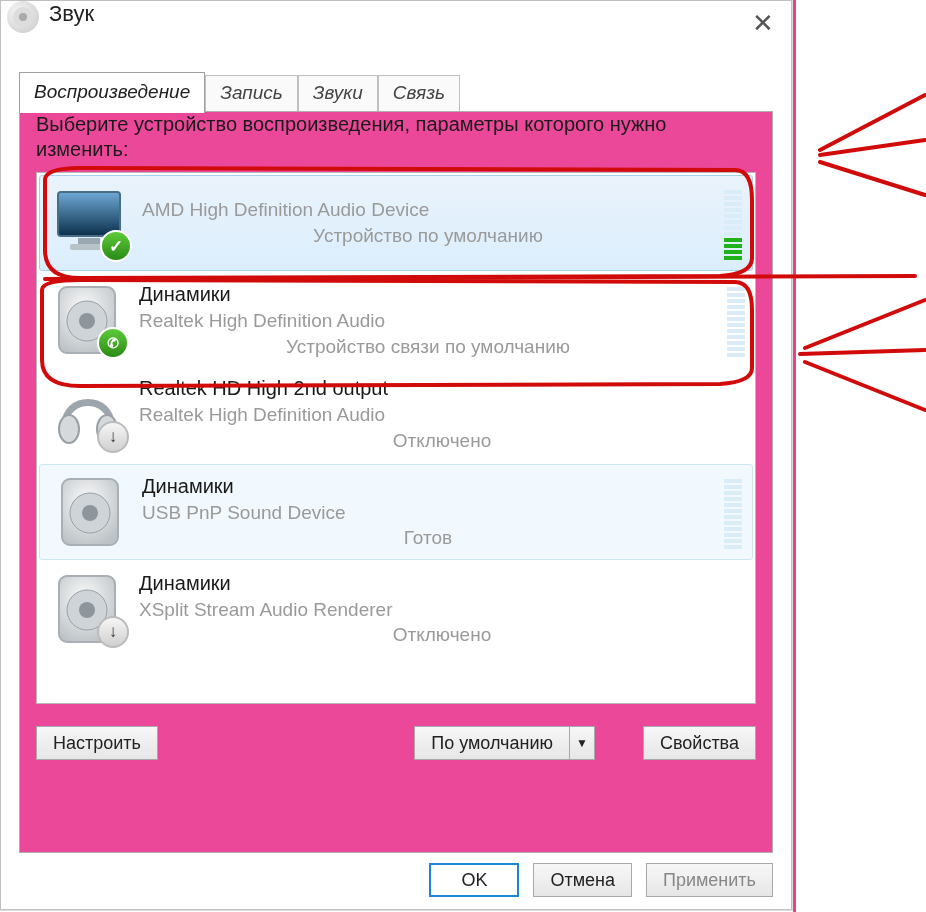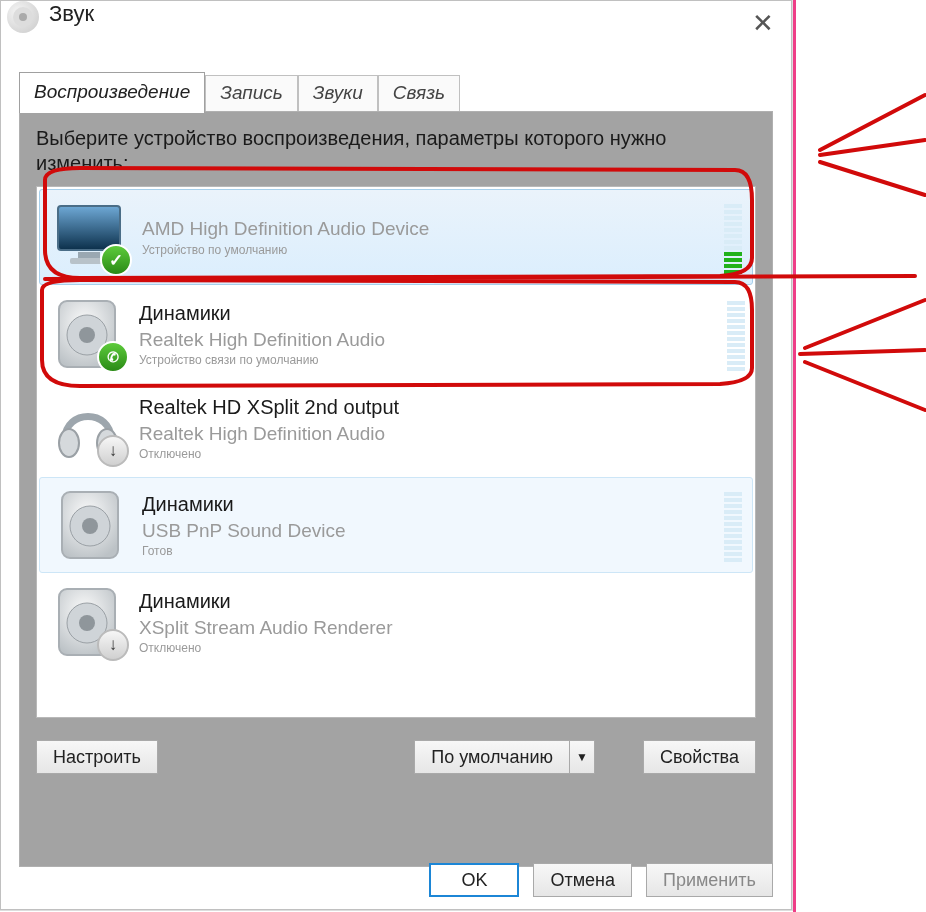--- a/index.html
+++ b/index.html
@@ -7,36 +7,36 @@
   .dialog{position:absolute;left:0;top:0;width:790px;height:908px;border:1px solid #c0c0c0;background:#fff;box-shadow:0 0 0 1px #ddd;}
   .titlebar{height:48px;display:flex;align-items:flex-start;padding:0 6px;}
   .title-icon{width:32px;height:32px;border-radius:50%;background:radial-gradient(circle at 35% 35%,#f5f5f5,#c8c8c8);margin-right:10px;display:flex;align-items:center;justify-content:center;color:#999;font-size:16px;}
   .title-text{font-size:22px;flex:1;color:#222;}
   .close-btn{width:44px;height:44px;display:flex;align-items:center;justify-content:center;font-size:26px;color:#555;cursor:pointer;}
   .body{padding:10px 18px 0 18px;}
   .tabs{display:flex;align-items:flex-end;height:40px;margin-top:12px;}
   .tab{padding:6px 14px 8px 14px;border:1px solid #b5b5b5;border-bottom:none;background:#fff;margin-right:0;font-size:19px;color:#222;cursor:pointer;position:relative;top:1px;font-style:italic;}
   .tab.inactive{background:#fafafa;color:#444;border-color:#c0c0c0;}
   .tab.active{background:#fff;border-color:#a0a0a0;padding-top:8px;padding-bottom:10px;top:2px;z-index:2;}
-  .tabframe{border:1px solid #b0b0b0;background:#a3a3a3;padding:14px 16px 20px 16px;min-height:720px;position:relative;}
+  .tabframe{border:1px solid #b0b0b0;background:#ec4899;padding:0 16px 20px 16px;min-height:720px;position:relative;}
   .instructions{font-size:20px;color:#1a1a1a;margin-bottom:10px;line-height:1.25;}
   .device-list{border:1px solid #b8b8b8;background:#fff;padding:0;margin:0;list-style:none;height:530px;overflow:auto;}
   .device{display:flex;align-items:center;padding:8px 10px 8px 8px;border-bottom:0;}
   .device.selected{background:linear-gradient(#eaf3fb,#dbeefd);border:1px solid #a6cfeb;border-radius:3px;margin:2px;}
   .device.light-selected{background:#f1f8fe;border:1px solid #cde6f7;border-radius:3px;margin:2px;}
   .dev-icon{width:86px;height:78px;position:relative;flex-shrink:0;}
   .dev-icon svg{position:absolute;inset:0;}
   .badge{position:absolute;right:2px;bottom:0;width:28px;height:28px;border-radius:50%;border:2px solid #fff;display:flex;align-items:center;justify-content:center;font-size:17px;font-weight:bold;color:#fff;}
   .badge.check{background:linear-gradient(#5dcb3b,#2a8a16);}
   .badge.phone{background:linear-gradient(#5dcb3b,#2a8a16);font-size:14px;}
   .badge.down{background:linear-gradient(#f6f6f6,#d0d0d0);color:#333;border-color:#bbb;}
   .dev-text{flex:1;padding-left:8px;line-height:1.35;}
   .dev-title{font-size:20px;color:#1a1a1a;}
   .dev-sub{font-size:19px;color:#9a9a9a;}
-  .dev-status{font-size:12px;color:#9a9a9a;}
+  .dev-status{font-size:19px;color:#9a9a9a;text-align:center;}
   .vu{width:18px;height:74px;display:flex;flex-direction:column-reverse;gap:2px;margin-left:10px;}
   .vu .seg{width:100%;height:4px;background:#d9ecf7;}
   .vu .seg.on{background:#21b11a;}
   .btn-row{display:flex;margin-top:22px;gap:13px;}
   .spacer{flex:1;}
   .btn{height:34px;padding:0 16px;border:1px solid #a9a9a9;background:linear-gradient(#f7f7f7,#e6e6e6);font-size:18px;color:#222;cursor:pointer;}
   .btn.split{display:inline-flex;align-items:center;padding:0;}
   .btn.split .main{padding:0 16px;height:100%;display:flex;align-items:center;}
   .btn.split .drop{border-left:1px solid #a9a9a9;width:24px;height:100%;display:flex;align-items:center;justify-content:center;font-size:12px;}
   .bottom-row{position:absolute;right:18px;bottom:12px;display:flex;gap:14px;}
@@ -151,21 +151,21 @@
             <li class="device">
               <div class="dev-icon">
                 <svg viewBox="0 0 86 78">
                   <path d="M20 50 C20 20 66 20 66 50" fill="none" stroke="#9da6ad" stroke-width="7" stroke-linecap="round"></path>
                   <ellipse cx="24" cy="54" rx="10" ry="14" fill="#d5d9dc" stroke="#9aa0a5" stroke-width="2"></ellipse>
                   <ellipse cx="62" cy="54" rx="10" ry="14" fill="#d5d9dc" stroke="#9aa0a5" stroke-width="2"></ellipse>
                 </svg>
                 <div class="badge down">↓</div>
               </div>
               <div class="dev-text">
-                <div class="dev-title">Realtek HD XSplit 2nd output</div>
+                <div class="dev-title">Realtek HD High 2nd output</div>
                 <div class="dev-sub">Realtek High Definition Audio</div>
                 <div class="dev-status">Отключено</div>
               </div>
             </li>
             <li class="device light-selected">
               <div class="dev-icon">
                 <svg viewBox="0 0 86 78">
                   <defs>
                     <radialGradient id="sg" cx="0.45" cy="0.35" r="0.7">
                       <stop offset="0" stop-color="#fcfcfc"></stop>

